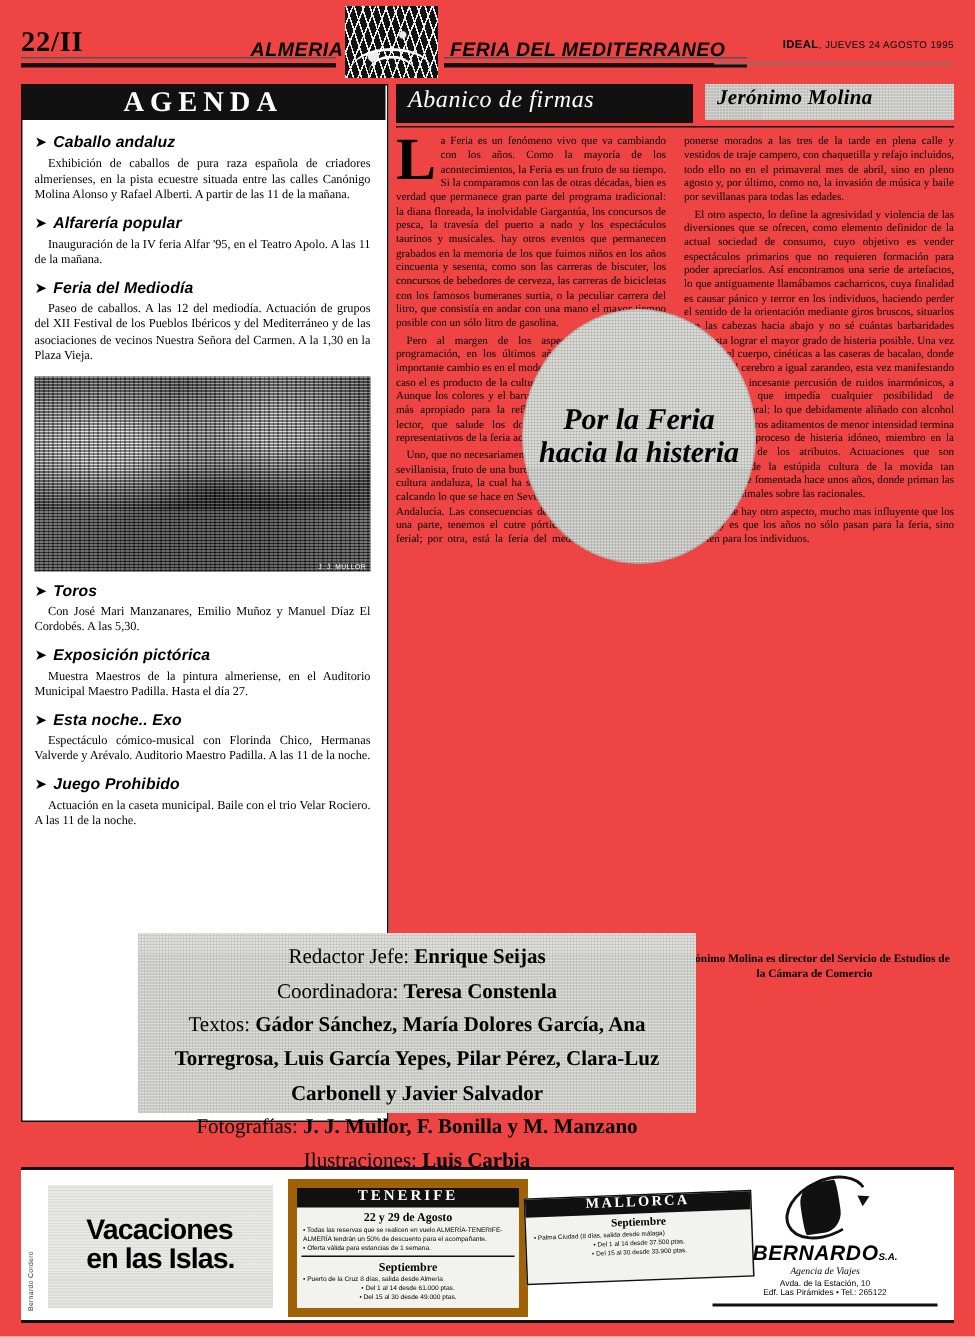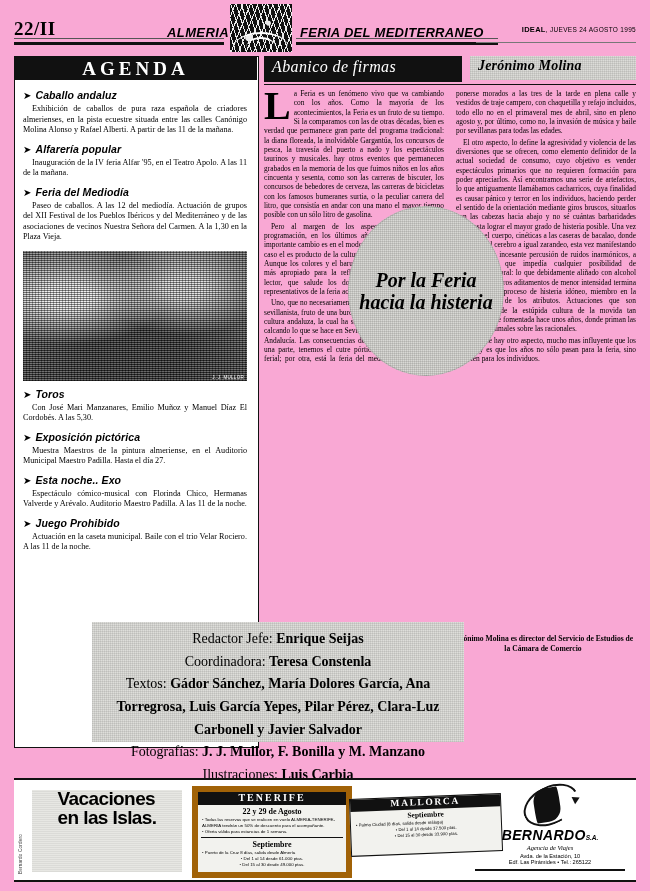--- a/index.html
+++ b/index.html
@@ -1,20 +1,20 @@
 <!DOCTYPE html>
 <html><head>
 <meta charset="utf-8">
 <style>
   html,body{margin:0;padding:0;background:#ffffff;}
   body{
     width:650px;height:891px;position:relative;overflow:hidden;
     font-family:"Liberation Serif",serif;color:#000;
   }
-  .page{position:absolute;inset:0;background:#f9a8d4;}
+  .page{position:absolute;inset:0;background:#ef4444;}
 
   
   .masthead{position:absolute;left:14px;top:14px;width:622px;height:36px;}
   .mh-pageno{position:absolute;left:0;top:4px;font-family:"Liberation Serif",serif;
     font-weight:bold;font-size:19px;letter-spacing:.5px;}
   .mh-rule-left{position:absolute;left:0;top:28px;width:210px;height:3px;background:#111;}
   .mh-rule-left.thin{top:24px;height:1px;background:#555;width:210px;}
   .mh-almeria{position:absolute;left:153px;top:11px;font-family:"Liberation Sans",sans-serif;
     font-weight:bold;font-style:italic;font-size:13px;letter-spacing:.4px;}
   .mh-block{position:absolute;left:216px;top:-10px;width:62px;height:48px;
@@ -122,21 +122,21 @@
     border-top:2px solid #111;border-bottom:2px solid #111;background:#fff;}
   .ad-inner{position:absolute;inset:2px 0;}
 
   .ad-side{position:absolute;left:4px;top:6px;width:9px;height:86px;
     font-family:"Liberation Sans",sans-serif;font-size:4.6px;letter-spacing:.2px;
     writing-mode:vertical-rl;transform:rotate(180deg);color:#333;}
 
   .ad-vac{position:absolute;left:18px;top:8px;width:150px;height:82px;
     background:#e7e7e3;
     background-image:repeating-linear-gradient(0deg,rgba(0,0,0,.05) 0 1px,transparent 1px 2px);
-    display:flex;justify-content:center;}
+    display:flex;align-items:center;justify-content:center;}
   .ad-vac .t{font-family:"Liberation Sans",sans-serif;font-weight:bold;font-size:19px;
     line-height:.98;letter-spacing:-.6px;text-align:left;}
 
   .ad-ten{position:absolute;left:178px;top:4px;width:160px;height:92px;
     border:6px solid #a16207;background:#f2f2ee;box-sizing:border-box;}
   .ad-ten .bar{height:13px;background:#111;color:#fff;text-align:center;
     font-family:"Liberation Serif",serif;font-weight:bold;font-size:10px;letter-spacing:2px;}
   .ad-ten .sub{text-align:center;font-family:"Liberation Serif",serif;font-weight:bold;
     font-size:8px;margin:2px 0 1px;}
   .ad-ten .li{font-family:"Liberation Sans",sans-serif;font-size:4.4px;line-height:1.35;

